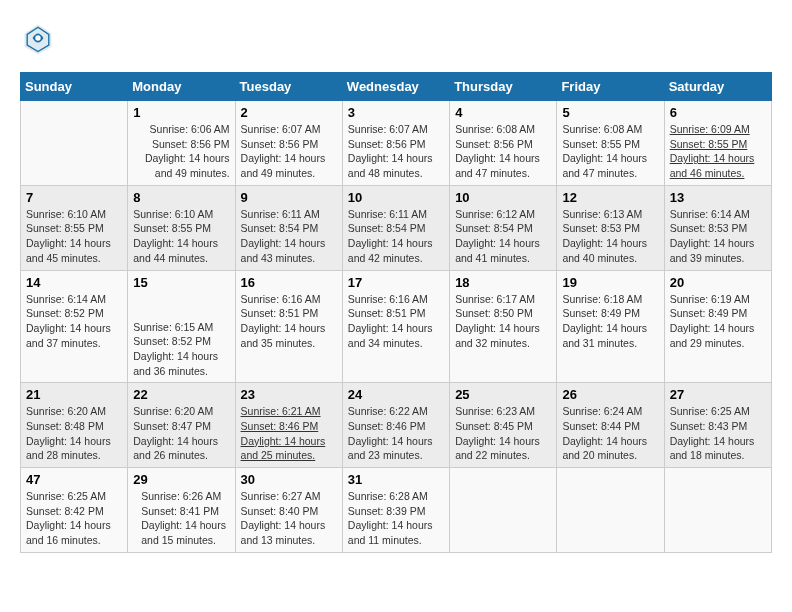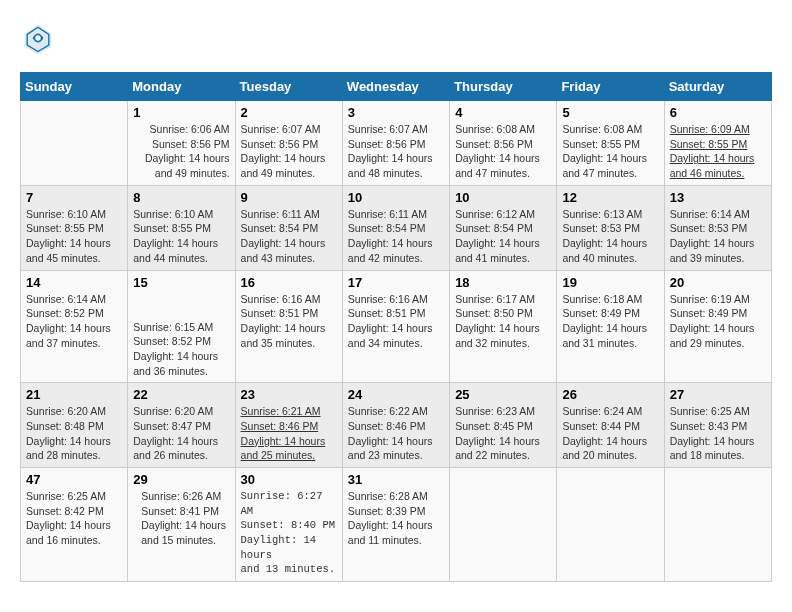--- a/index.html
+++ b/index.html
@@ -330,21 +330,21 @@
         </td>
         <td>
           <span class="day-number">29</span>
           <div class="day-info" style="white-space: pre-line; margin-left: 8px;">Sunrise: 6:26 AM
 Sunset: 8:41 PM
 Daylight: 14 hours
 and 15 minutes.</div>
         </td>
         <td>
           <span class="day-number">30</span>
-          <div class="day-info" style="white-space: pre-line; font-family: Liberation Mono, monospace;">Sunrise: 6:27 AM
+          <div class="day-info" style="white-space: pre-line;">Sunrise: 6:27 AM
 Sunset: 8:40 PM
 Daylight: 14 hours
 and 13 minutes.</div>
         </td>
         <td>
           <span class="day-number">31</span>
           <div class="day-info" style="white-space: pre-line;">Sunrise: 6:28 AM
 Sunset: 8:39 PM
 Daylight: 14 hours
 and 11 minutes.</div>

